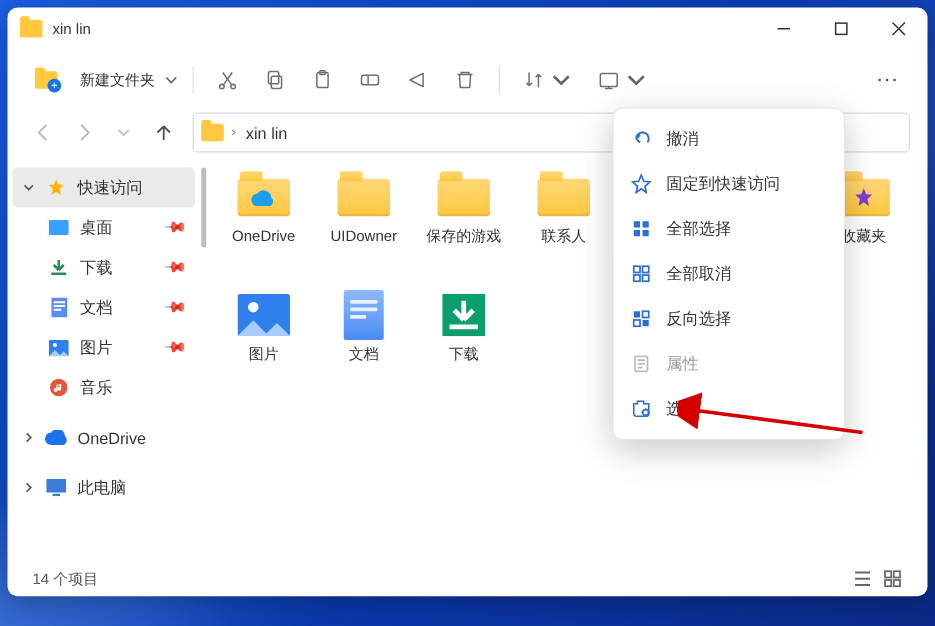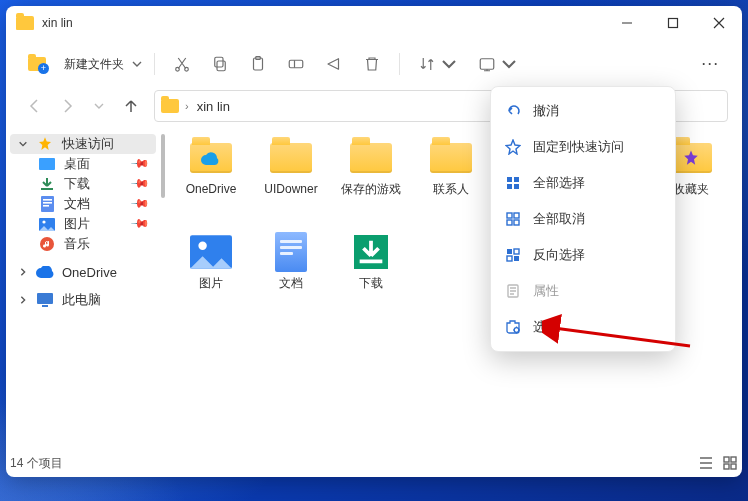--- a/index.html
+++ b/index.html
@@ -50,21 +50,21 @@
     .addrbar { flex: 1; height: 32px; border: 1px solid #dcdcdc; border-radius: 4px; display: flex; align-items: center; padding: 0 6px; gap: 6px; min-width: 0; }
     .addrbar .folder-ic-s { width: 18px; height: 14px; background: #ffc83d; border-radius: 2px; display: inline-block; position: relative; flex: 0 0 auto; }
     .addrbar .folder-ic-s::before { content: ""; position: absolute; left: 0; top: -3px; width: 8px; height: 4px; background: #ffc83d; border-radius: 2px 2px 0 0; }
     .addrbar .crumb-sep { color:#777; font-size:11px; }
     .addrbar .crumb { color: #333; font-size: 13px; padding: 0 2px; }
     .addrbar .tail { margin-left:auto; display:flex; align-items:center; gap:10px; color:#555;}
     .search { width: 164px; height: 32px; border: 1px solid #dcdcdc; border-radius: 4px; display: flex; align-items: center; padding: 0 8px; gap: 6px; color:#666; flex: 0 0 auto; overflow: hidden; }
     
     .body { flex: 1; display: flex; min-height: 0; position: relative; }
     .sidebar { width: 154px; padding: 6px 4px; border-right: none; overflow: hidden; }
-    .side-item { height: 20px; display: flex; align-items: center; gap: 8px; padding: 0 8px; font-size: 13px; color:#333; border-radius:4px; position: relative;}
+    .side-item { height: 32px; display: flex; align-items: center; gap: 8px; padding: 0 8px; font-size: 13px; color:#333; border-radius:4px; position: relative;}
     .side-item.selected { background:#eaeaea; }
     .side-item .chevron-l { width:10px; display:flex; align-items:center; justify-content:center; color:#555; }
     .side-item .ic { width:18px; display:flex; align-items:center; justify-content:center; }
     .side-item .pin { margin-left:auto; color:#9a9a9a; transform: rotate(45deg); font-size: 12px;}
     .divider-y { width: 6px; background: #fff; position: relative; display:flex; align-items:flex-start; justify-content:center;}
     .divider-y::before { content:""; width:4px; height:64px; background:#bdbdbd; border-radius:2px; margin-top:6px;}
     
     .content { flex:1; position: relative; padding: 10px 8px; overflow: hidden; }
     .grid { display: grid; grid-template-columns: repeat(7, 74px); column-gap: 6px; row-gap: 14px; }
     .cell { display:flex; flex-direction:column; align-items:center; gap:4px; font-size:12px; color:#333; height:80px; justify-content: flex-start;}
@@ -78,21 +78,21 @@
     .img-thumb { width: 52px; height: 38px; border-radius: 2px; background: linear-gradient(180deg,#4a8bf2 0%, #2a63d2 80%); position: relative; box-shadow: 0 0 0 1px #ccd inset;}
     .img-thumb::after { content:""; position:absolute; left:4px; bottom:4px; width:44px; height:14px; background: radial-gradient(circle at 10px 6px, rgba(255,255,255,.5),transparent 40%);}
     
     .menu { position:absolute; width:186px; background:#fff; border-radius:8px; box-shadow: 0 8px 28px rgba(0,0,0,.22); border:1px solid #e8e8e8; padding:6px 0; left:484px; top:80px; z-index:50;}
     .menu-item { height: 36px; display:flex; align-items:center; gap:12px; padding:0 14px; color:#333; font-size:13px;}
     .menu-item.disabled { color:#9a9a9a; }
     .menu-item svg { width:16px; height:16px; flex: 0 0 auto; }
     
     .arrow { position:absolute; z-index:60; }
     
-    .status { height: 28px; display:flex; align-items:center; padding: 0 4px; font-size:12px; color:#555; border-top: none; justify-content: space-between; }
+    .status { height: 28px; display:flex; align-items:center; padding: 0 20px; font-size:12px; color:#555; border-top: none; justify-content: space-between; }
     .status .view-icons { display: flex; gap: 8px; color: #666; }
     .status .view-icons svg { width: 16px; height: 16px; }
   </style>
 </head>
 <body>
 
 <div class="bg-swirl"></div>
 
 <div class="window">
 

